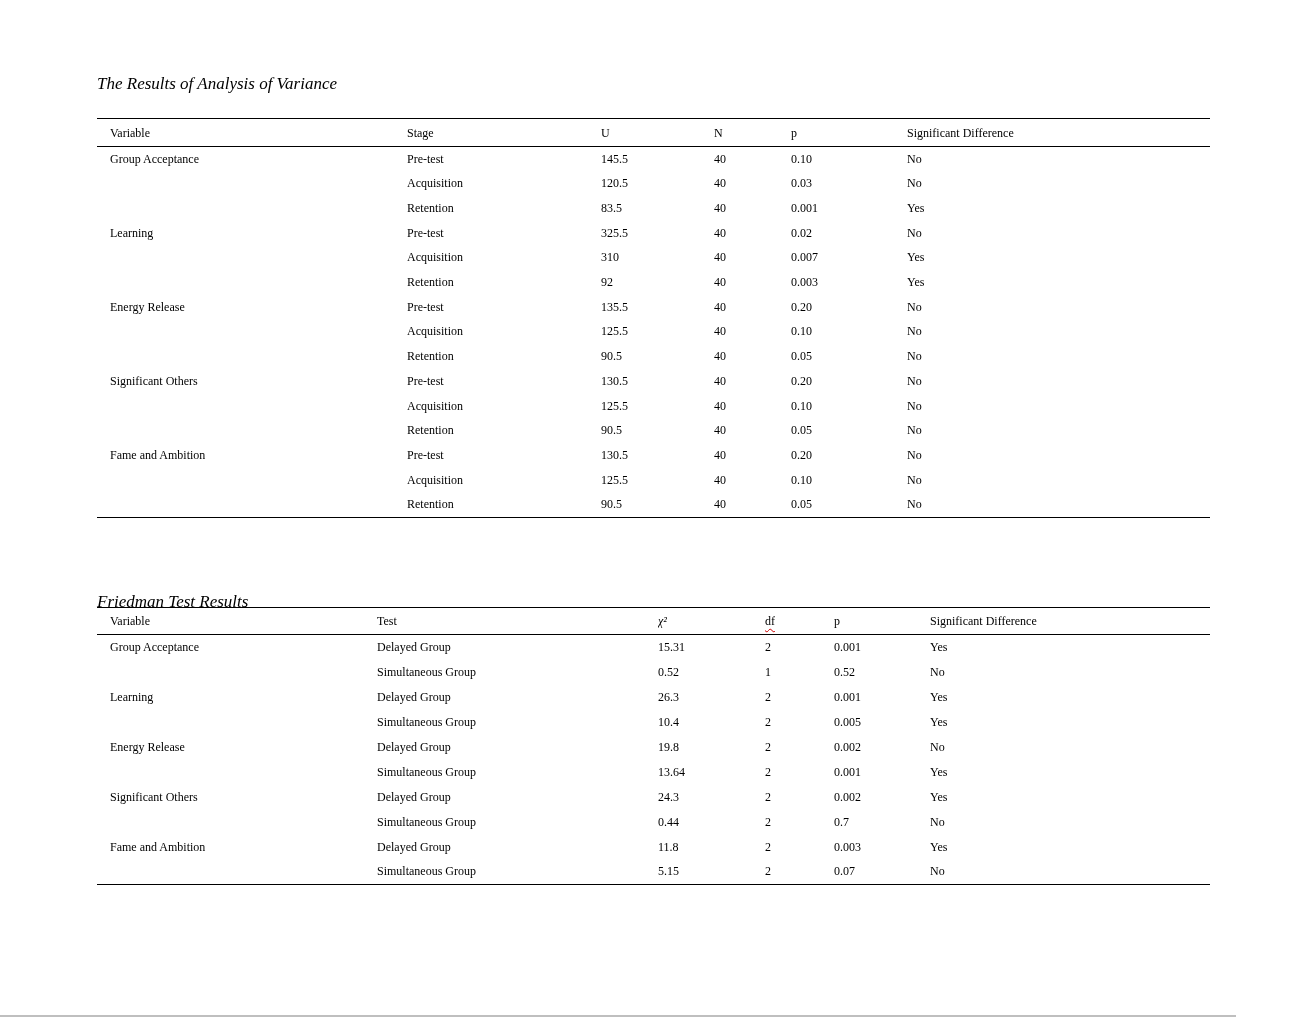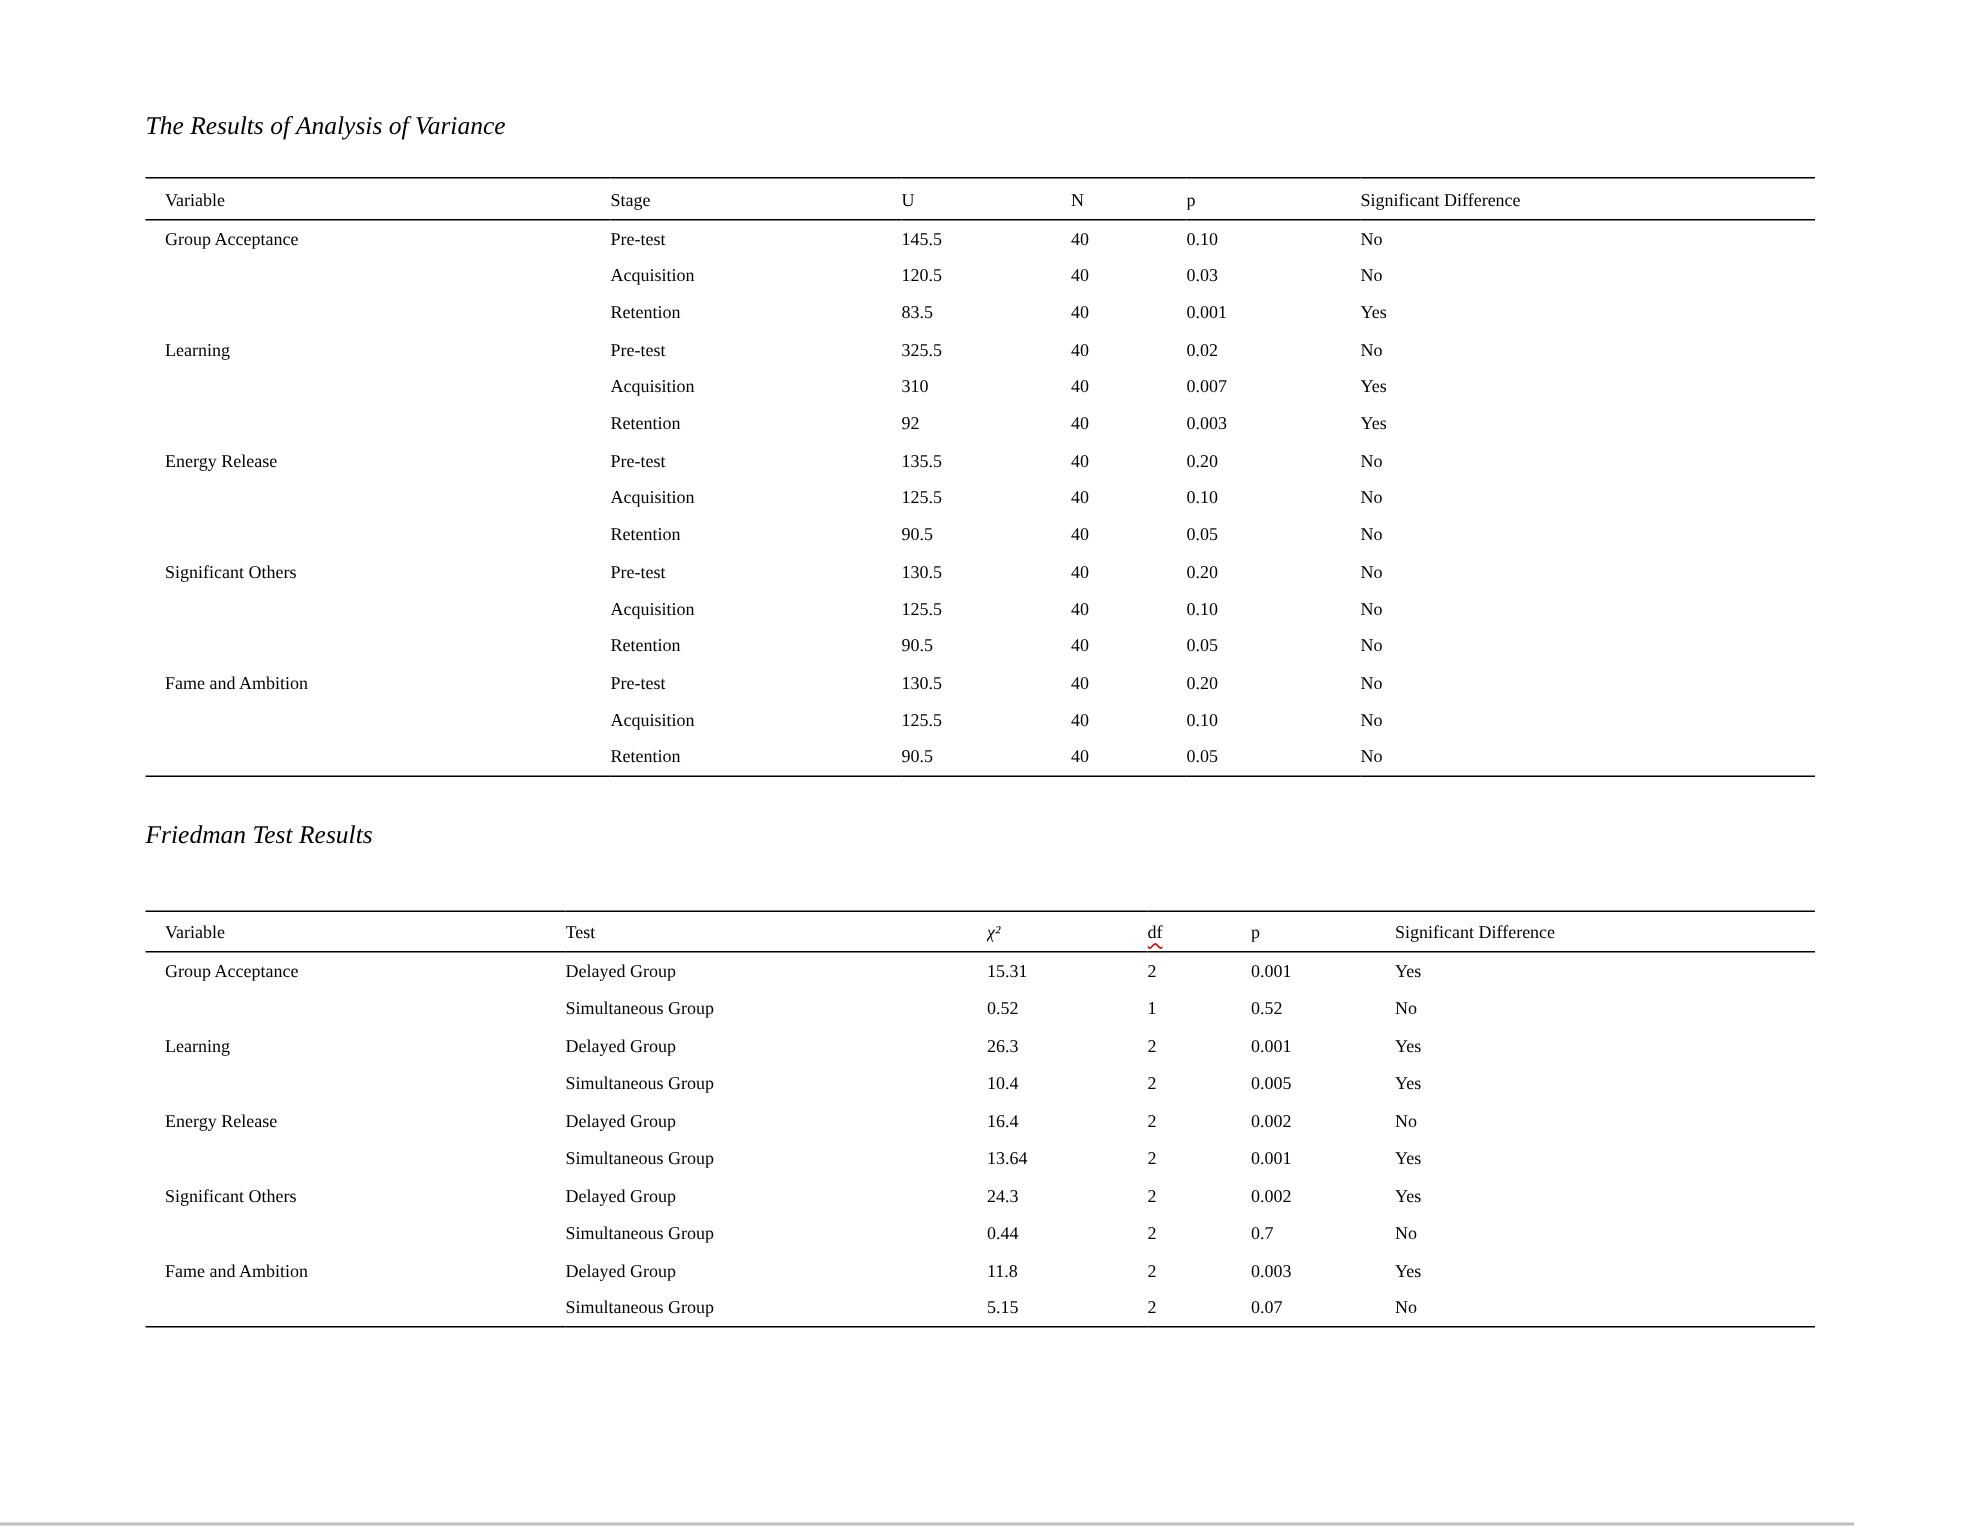--- a/index.html
+++ b/index.html
@@ -14,21 +14,21 @@
   }
   .doc-title {
     position: absolute;
     left: 97px;
     font-style: italic;
     font-size: 17px;
     line-height: 20px;
     white-space: nowrap;
   }
   .title-anova    { top: 74px; }
-  .title-friedman { top: 547px; }
+  .title-friedman { top: 592px; }
 
   table.datatable {
     position: absolute;
     left: 97px;
     width: 1113px;
     border-collapse: collapse;
     table-layout: fixed;
     border-top: 1.6px solid #000000;
     font-size: 12px;
   }
@@ -299,21 +299,21 @@
           <td>Simultaneous Group</td>
           <td>10.4</td>
           <td>2</td>
           <td>0.005</td>
           <td>Yes</td>
         </tr>
 
         <tr>
           <td>Energy Release</td>
           <td>Delayed Group</td>
-          <td>16.4</td>
+          <td>19.8</td>
           <td>2</td>
           <td>0.002</td>
           <td>No</td>
         </tr>
 
         <tr>
           <td></td>
           <td>Simultaneous Group</td>
           <td>13.64</td>
           <td>2</td>

